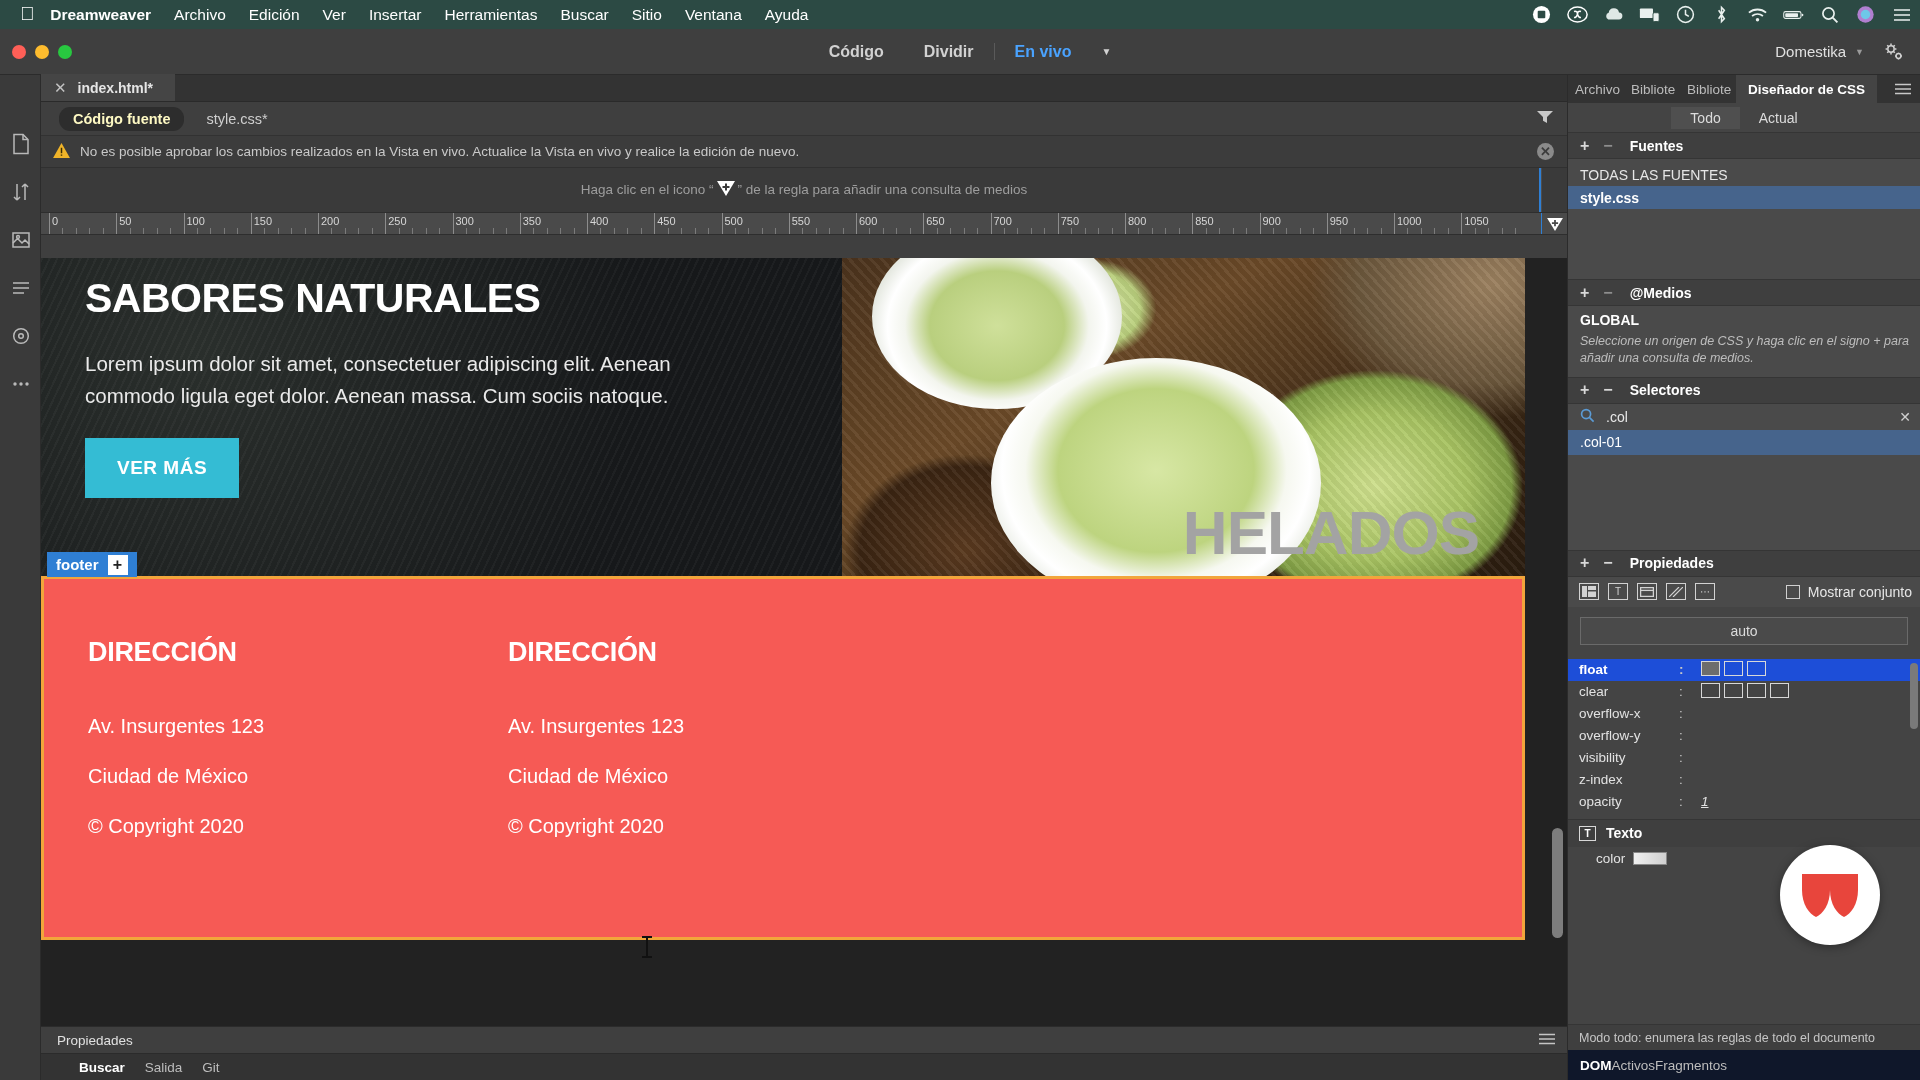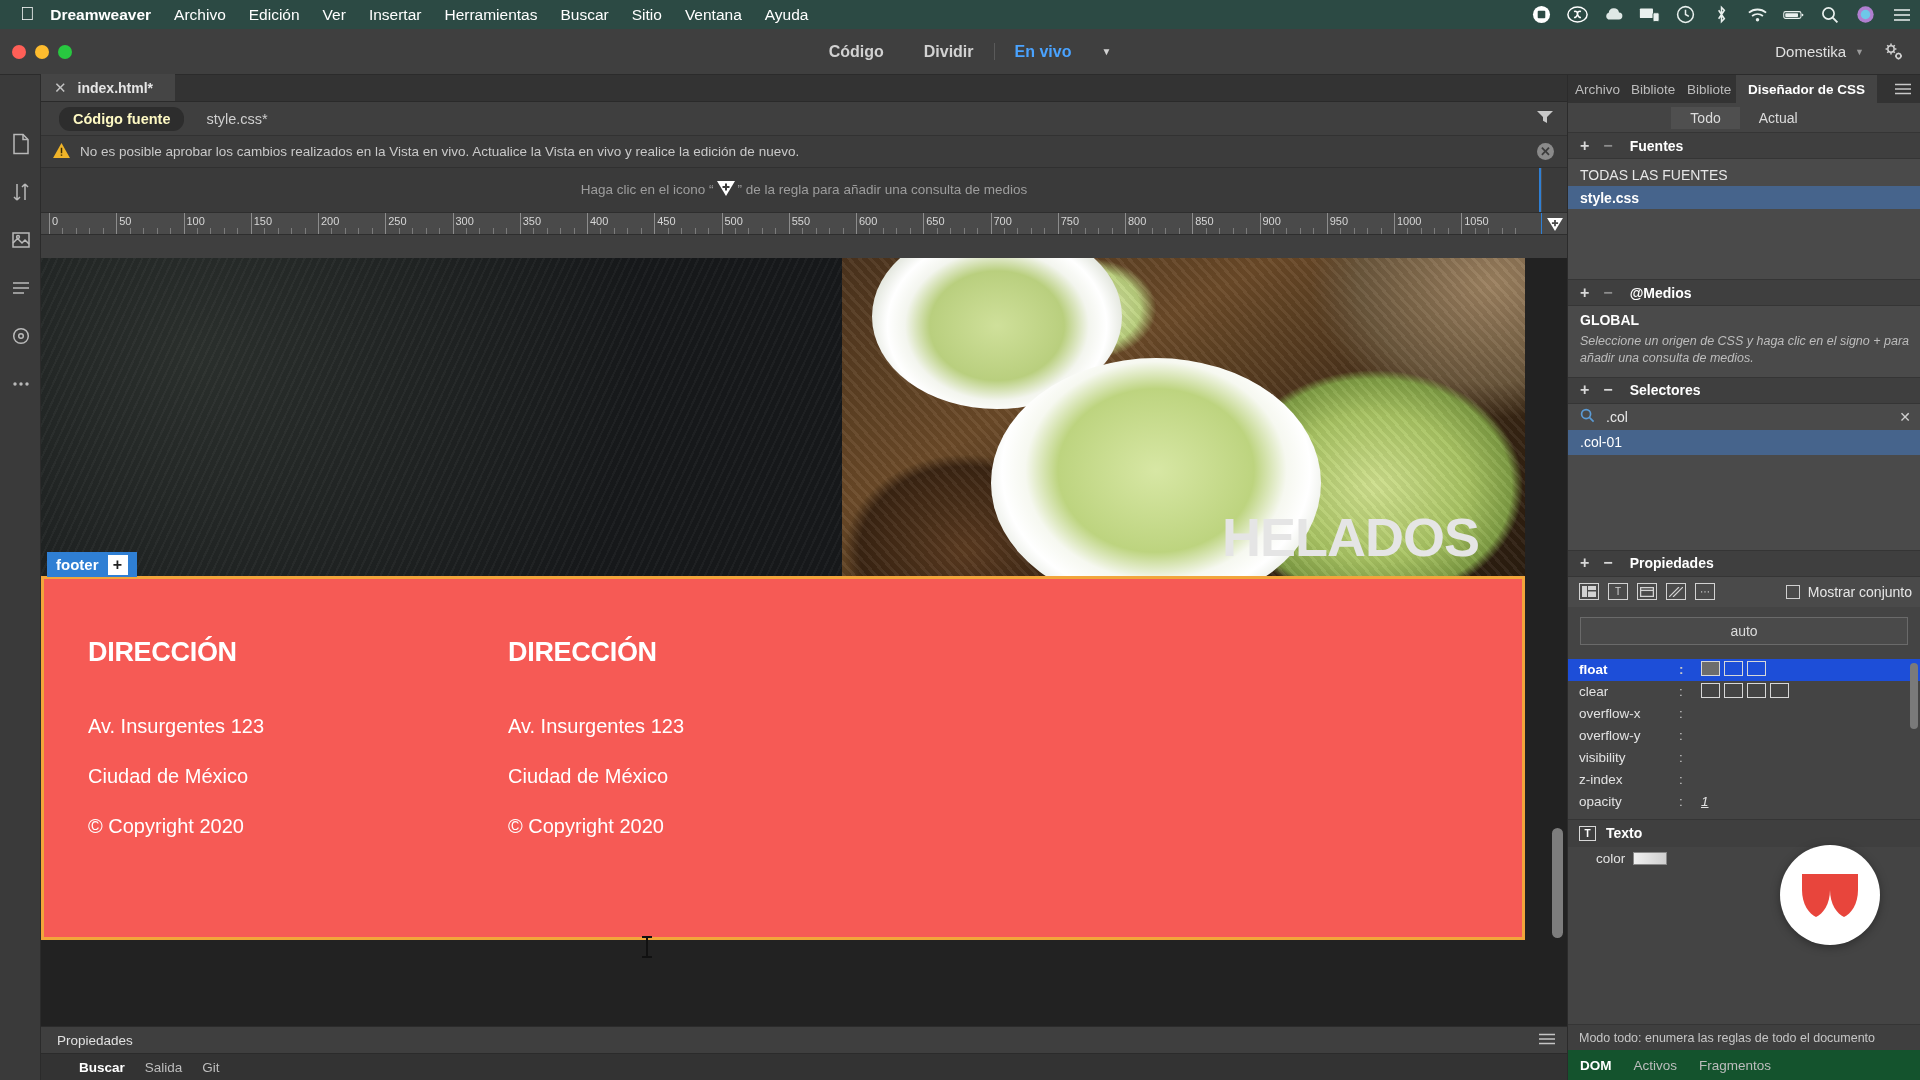--- a/index.html
+++ b/index.html
@@ -129,21 +129,21 @@
     font-family:"Liberation Sans", sans-serif;
     font-size:41px; font-weight:bold; color:#fff; letter-spacing:-0.5px; line-height:1.1;
   }
   .hero p{ margin-top:27px; font-size:20.5px; line-height:1.55; color:#eaeaea; font-weight:300;}
   .btn-vermas{
     margin-top:26px; display:inline-block; background:#34bcd4; color:#fff;
     font-size:19px; font-weight:bold; letter-spacing:.5px; padding:19px 32px;
   }
   .helados{
     position:absolute; right:46px; top:310px; transform:translateY(-100%);
-    font-size:54px; font-weight:bold; color:#e5e5e5; letter-spacing:-1px; z-index:3;
+    font-size:62px; font-weight:bold; color:#a3a3a3; letter-spacing:-1px; z-index:3;
     font-family:"Liberation Sans", sans-serif;
     text-align:center;
   }
 
   .footer-badge{
     position:absolute; left:3px; top:-27px; height:25px; display:flex; align-items:center;
     background:#2f7fd4; color:#fff; font-size:15px; font-weight:bold; padding:0 9px; gap:9px; z-index:6;
   }
   .footer-badge .plus{ width:20px;height:20px;background:#fff;color:#222;display:flex;align-items:center;justify-content:center;font-size:16px;font-weight:bold;}
 
@@ -249,22 +249,22 @@
   .prop-scroll{ position:absolute; right:2px; width:8px; height:66px; background:#7a7a7a; border-radius:5px;}
 
   .texto-head{ height:28px; background:#3f3f3f; display:flex; align-items:center; gap:10px; padding-left:11px;
     border-top:1px solid #353535; font-size:14px; font-weight:bold; color:#fff; margin-top:6px;}
   .texto-head .tic{ width:17px;height:15px;border:1.5px solid #d8d8d8;display:flex;align-items:center;justify-content:center;font-size:10px;}
   .color-row{ height:24px; display:flex; align-items:center; padding-left:28px; font-size:13.5px; color:#e2e2e2;}
   .swatch{ width:34px;height:13px; background:linear-gradient(90deg,#f0f0f0,#cfcfcf); border:1px solid #888; margin-left:8px;}
 
   .rp-footnote{ position:absolute; left:0; right:0; bottom:30px; height:26px; background:#3f3f3f;
      display:flex; align-items:center; padding-left:11px; font-size:12.5px; color:#c6c6c6; border-top:1px solid #353535;}
-  .rp-bottabs{ position:absolute; left:0; right:0; bottom:0; height:30px; background:#14532d;
-     display:flex; align-items:center; gap:22px; padding-left:12px; }
+  .rp-bottabs{ position:absolute; left:0; right:0; bottom:0; height:30px; background:#0f172a;
+     display:flex; align-items:center; padding-left:12px; }
   .rp-bottabs .bt{ font-size:13.5px; color:#bdbdbd;}
   .rp-bottabs .bt.active{ color:#fff; font-weight:bold;}
 
   
   .dwbubble{
     position:absolute; right:40px; bottom:135px; width:100px;height:100px;border-radius:50%;
     background:#fff; display:flex;align-items:center;justify-content:center; z-index:30;
     box-shadow:0 2px 10px rgba(0,0,0,.35);
   }
   .dwbubble svg{ display:block; }
@@ -604,20 +604,28 @@
       </div>
 
     <div class="livewrap">
       <div class="page">
 
         <div class="hero">
           <div class="hero-left-bg"></div>
           <div class="hero-right-bg"></div>
           <div class="cup cup1"></div>
           <div class="cup cup2"></div>
+          <div class="hero-content">
+            <h1>SABORES NATURALES</h1>
+            <p>
+              <span>Lorem ipsum dolor sit amet, consectetuer adipiscing elit. Aenean</span><br>
+              <span>commodo ligula eget dolor. Aenean massa. Cum sociis natoque.</span>
+            </p>
+            <span class="btn-vermas">VER MÁS</span>
+          </div>
           <div class="helados">HELADOS</div>
         </div>
 
         <div class="footer-sec">
           <div class="footer-badge">
             <span>footer</span>
             <span class="plus">+</span>
           </div>
           <div class="foot-cols">
             <div class="fcol">

